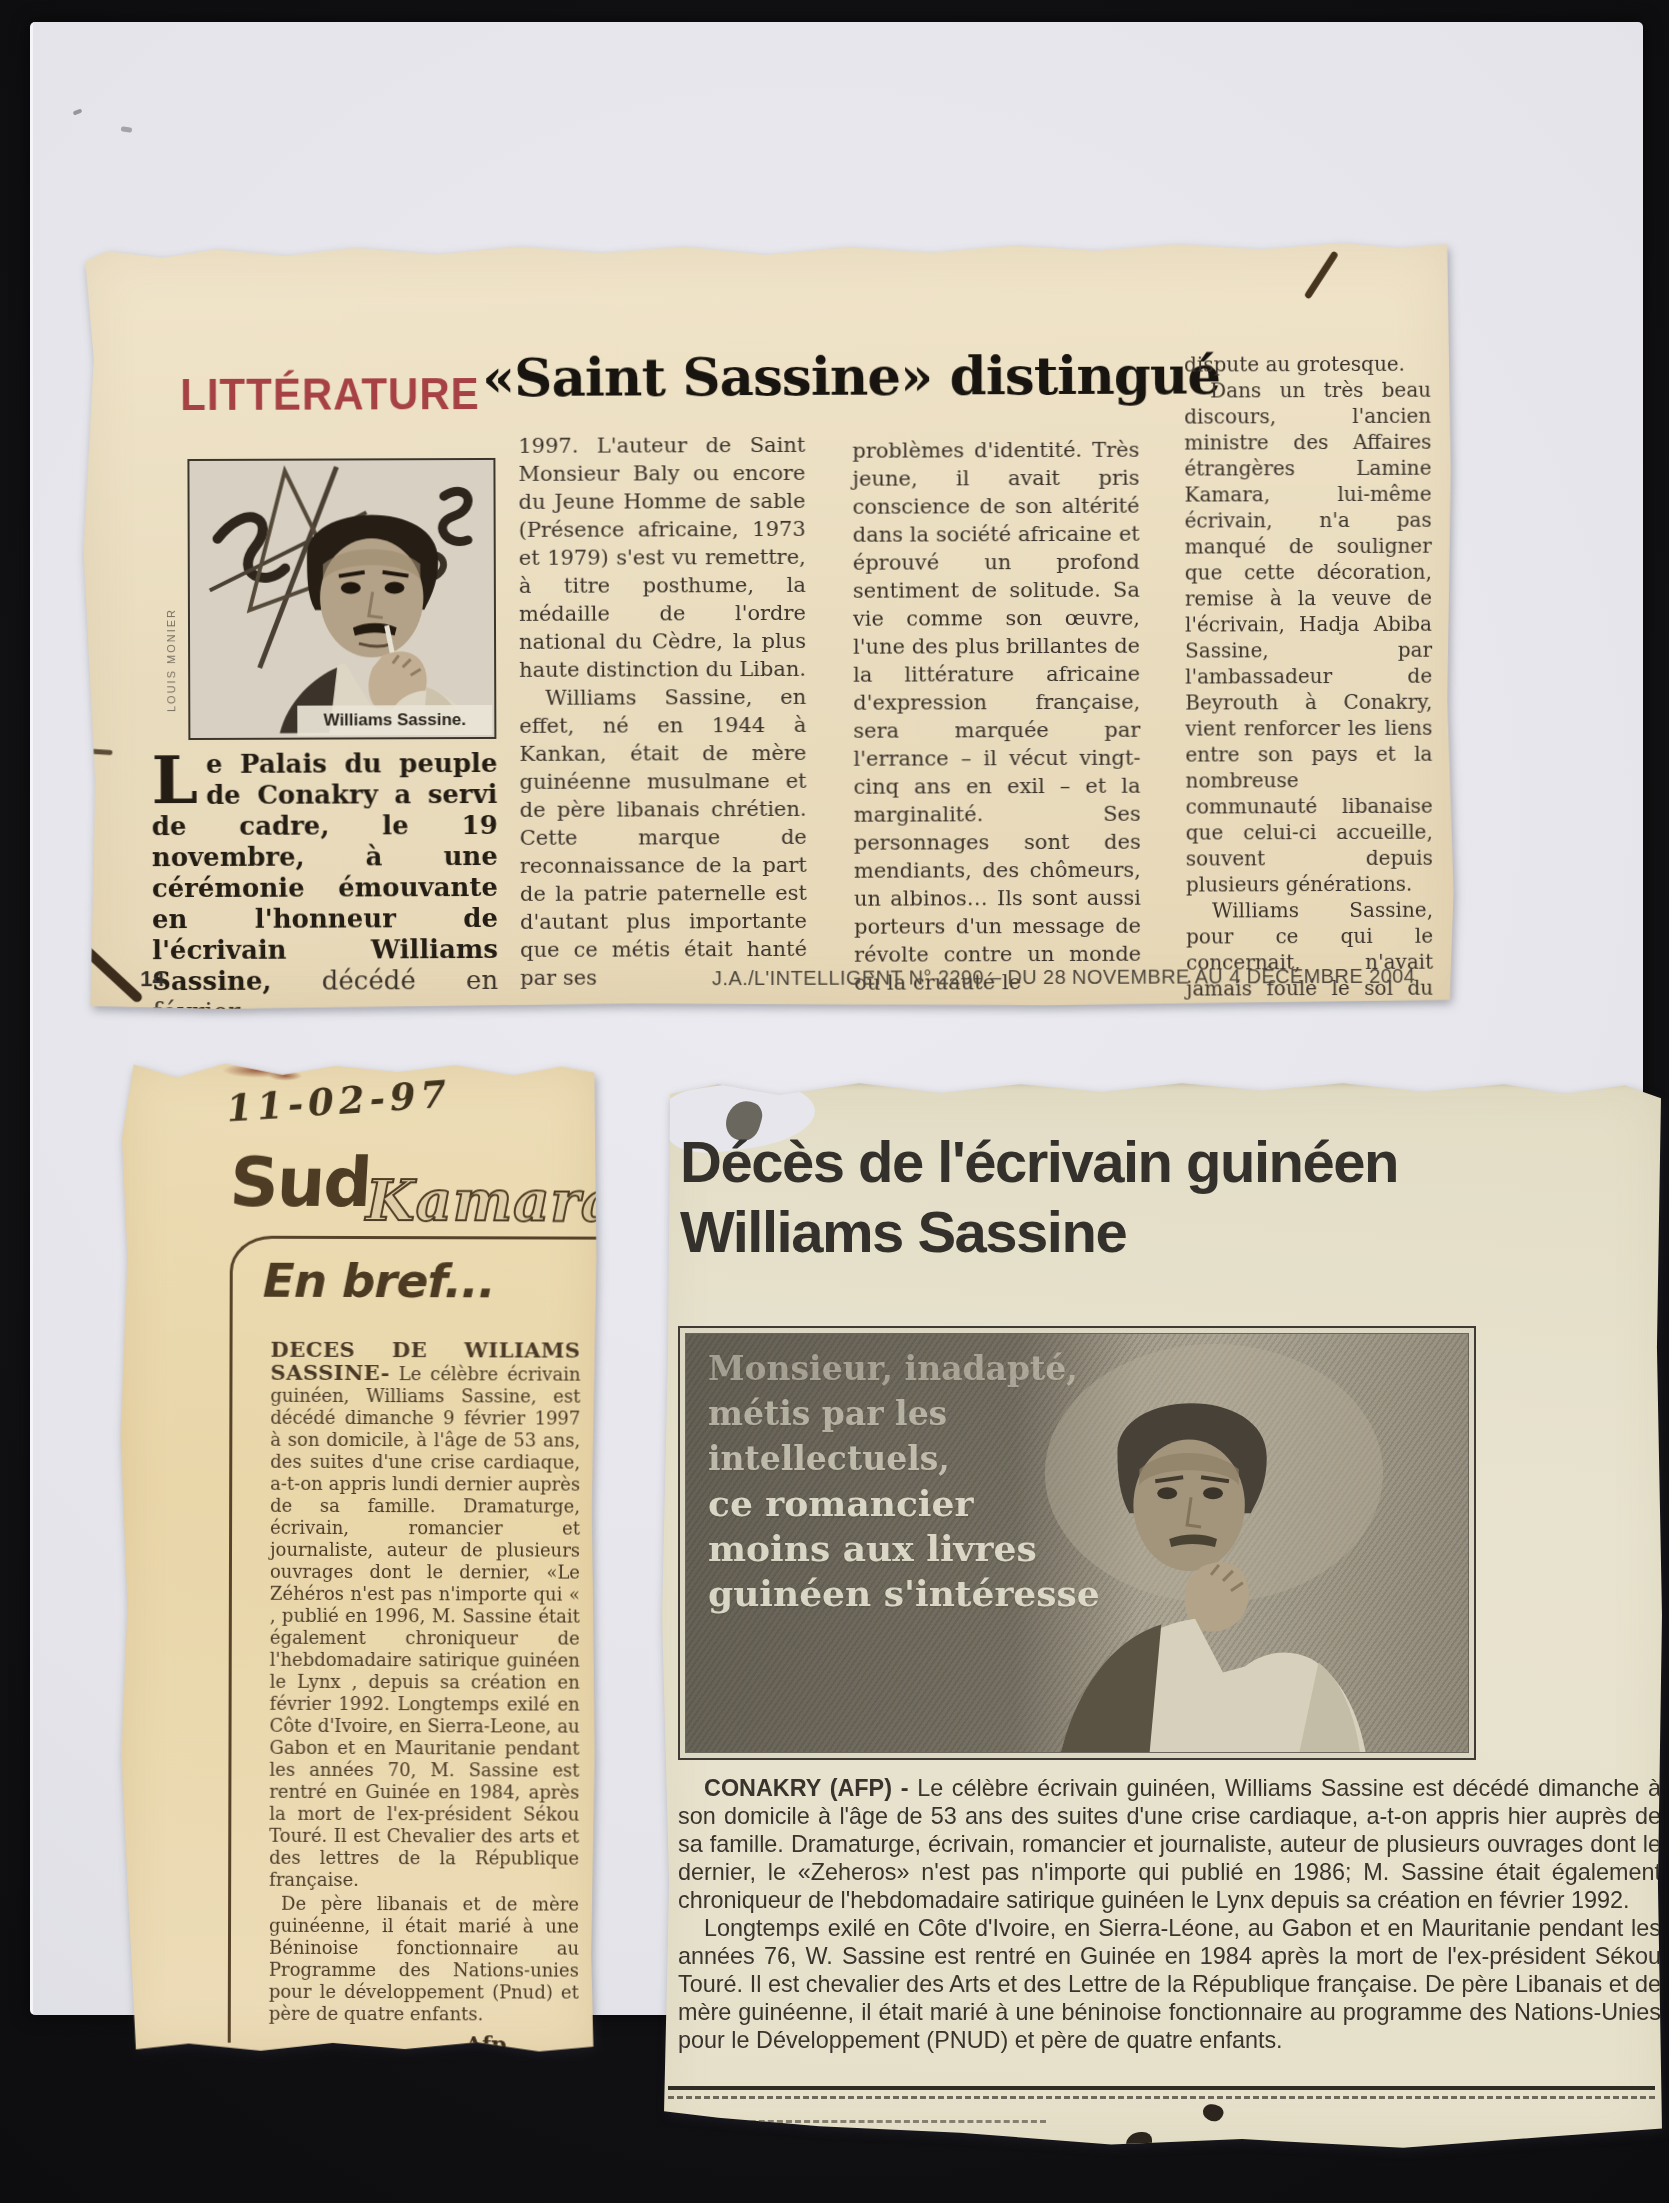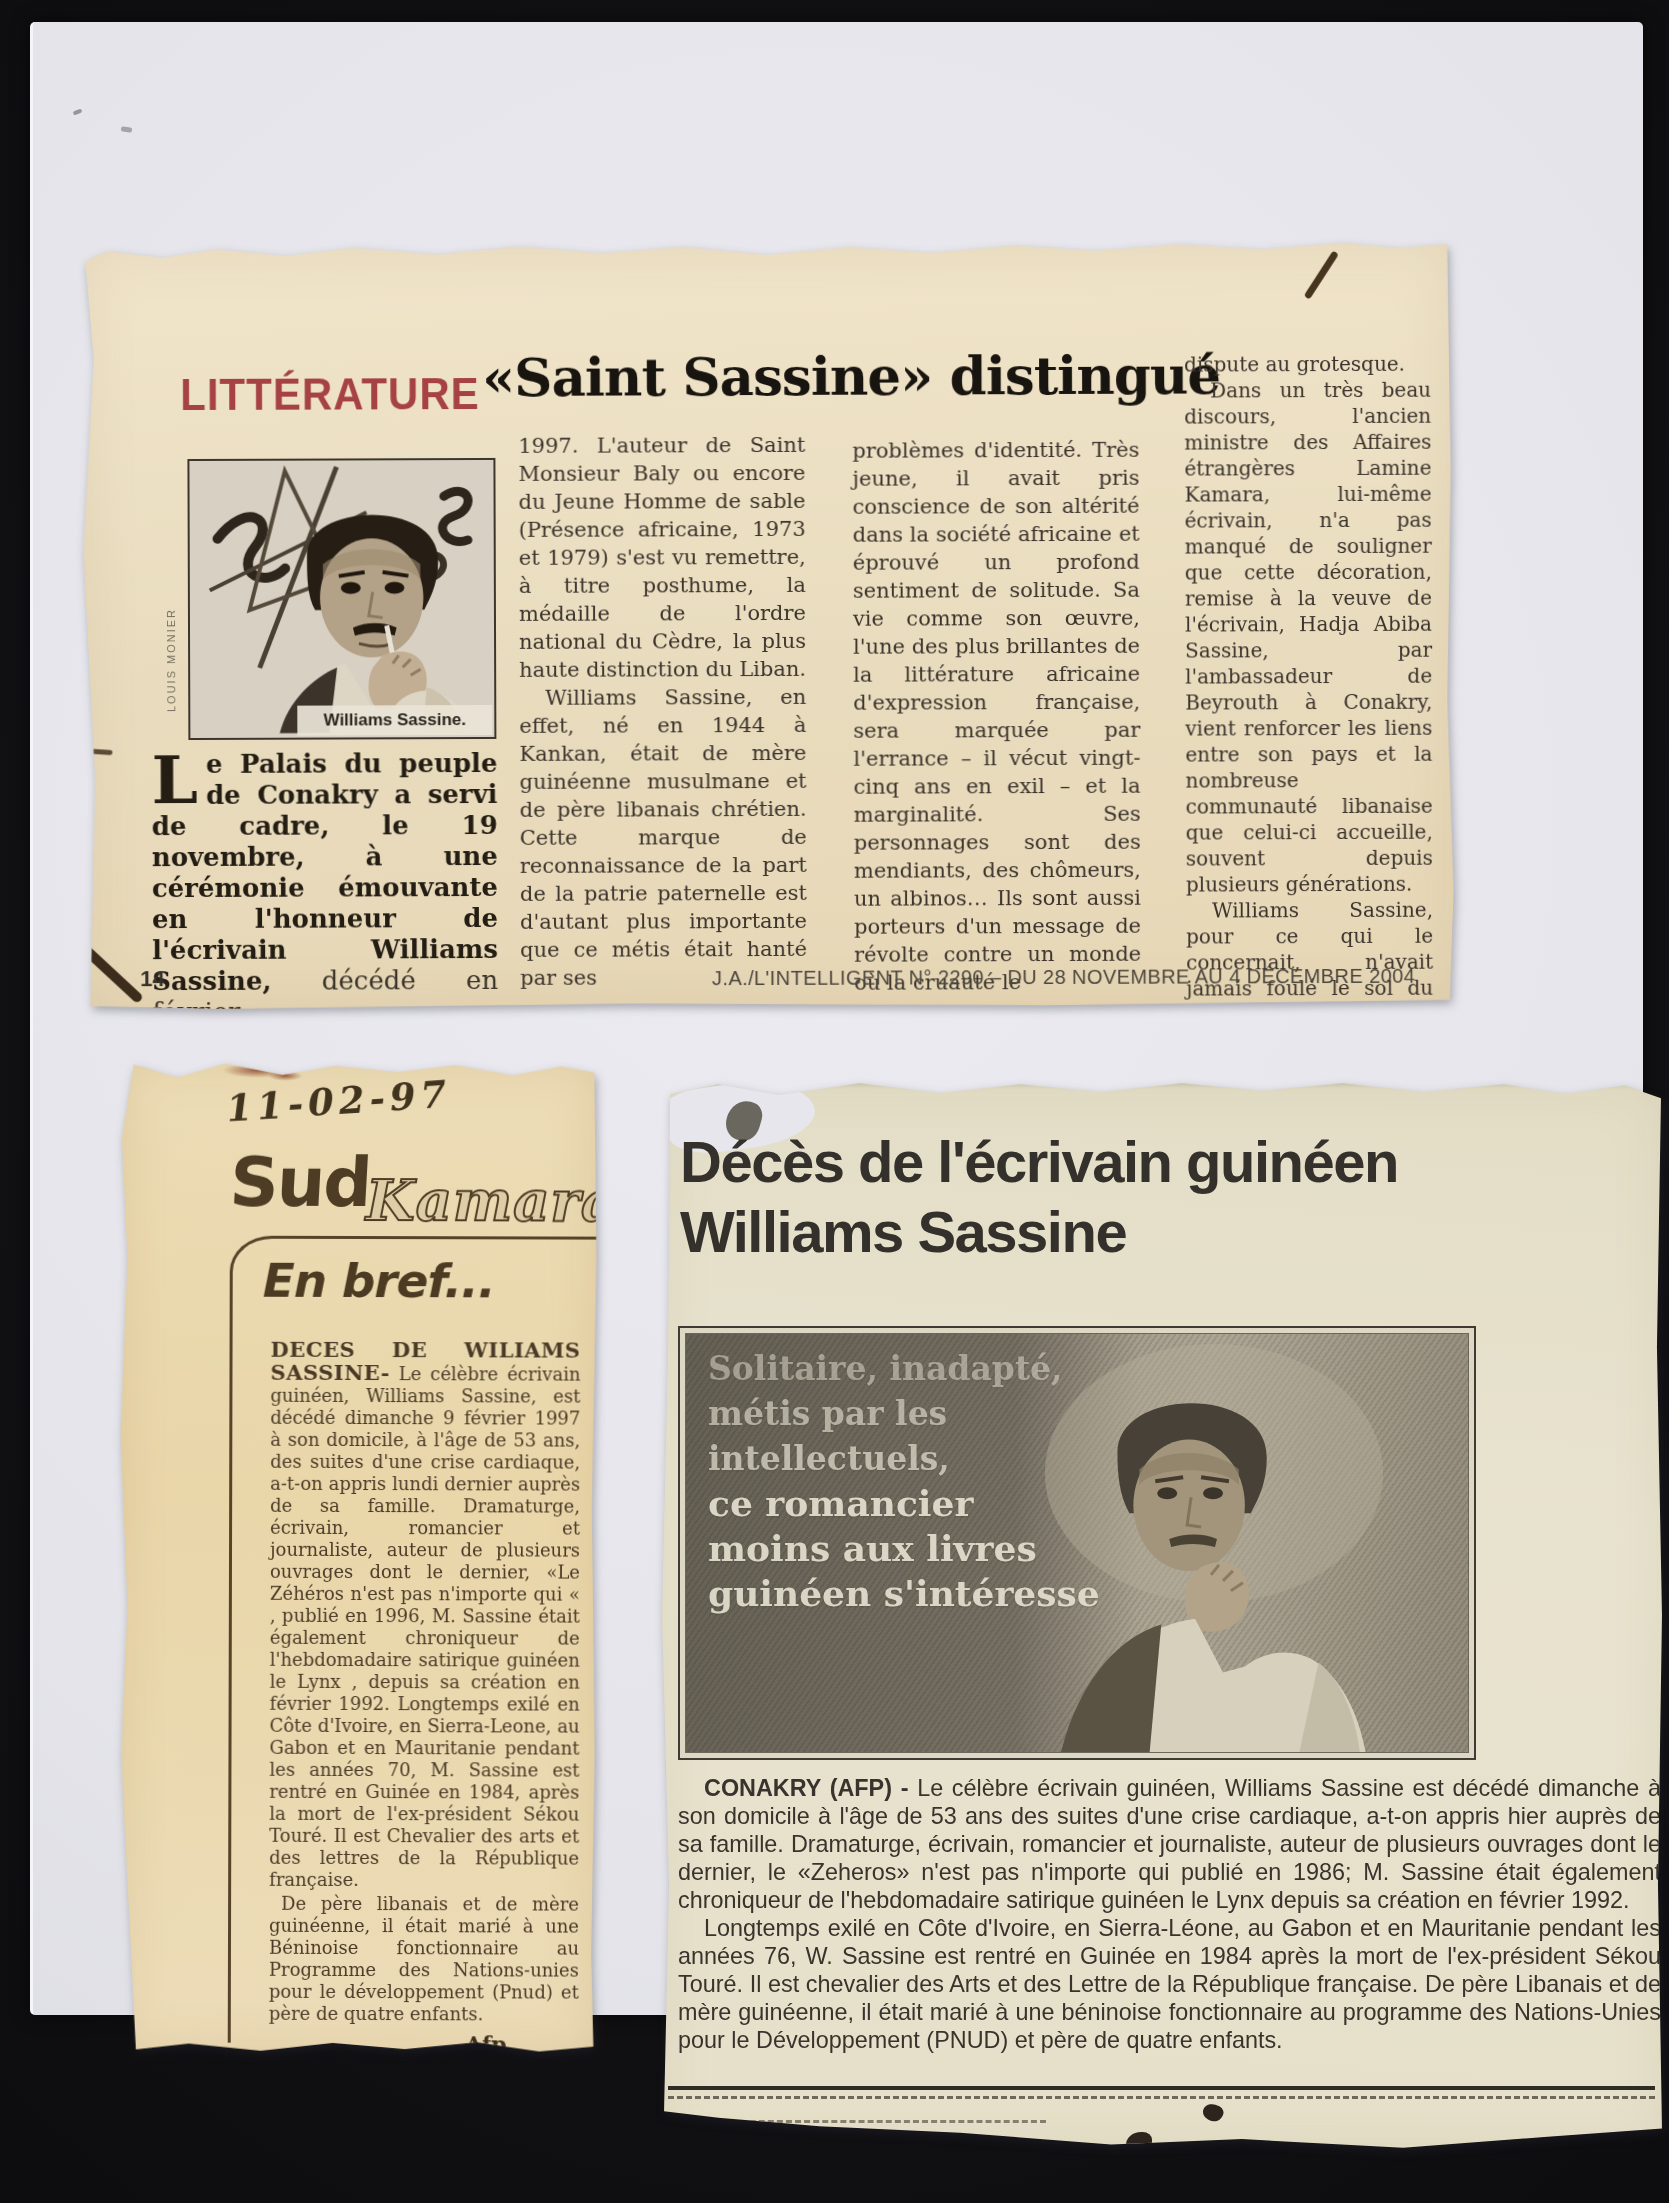--- a/index.html
+++ b/index.html
@@ -251,21 +251,21 @@
             <ellipse cx="214" cy="160" rx="10" ry="6" fill="#3b342a"></ellipse>
             <path d="M192,164 L188,192 L202,194" stroke="#837459" stroke-width="3" fill="none"></path>
             <path d="M170,206 C186,200 204,200 218,206 L216,214 C200,210 186,210 172,214 Z" fill="#4a4232"></path>
             <path d="M202,234 C228,222 248,234 250,258 C252,286 228,304 204,298 C184,292 182,264 190,246 Z" fill="#b2a389"></path>
             <path d="M212,242 L220,232 M224,248 L234,238 M232,258 L244,250" stroke="#8a7c62" stroke-width="3" fill="none"></path>
             <path d="M60,424 C86,330 148,292 196,286 L224,340 L246,334 C266,318 292,316 312,326 C344,344 362,386 368,424 Z" fill="#d6d0bc"></path>
             <path d="M60,424 C80,344 122,304 162,292 L150,424 Z" fill="#5a5344"></path>
             <path d="M320,330 C344,348 358,388 362,424 L300,424 Z" fill="#c3bca6"></path>
           </svg>
           <div class="soleil-overlay">
-            <div>Solitaire, inadapté,</div>
+            <div>Monsieur, inadapté,</div>
             <div>métis par les</div>
             <div>intellectuels,</div>
             <div>ce romancier</div>
             <div>moins aux livres</div>
             <div>guinéen s'intéresse</div>
           </div>
         </div>
       </div>
 
       <div class="soleil-body">

